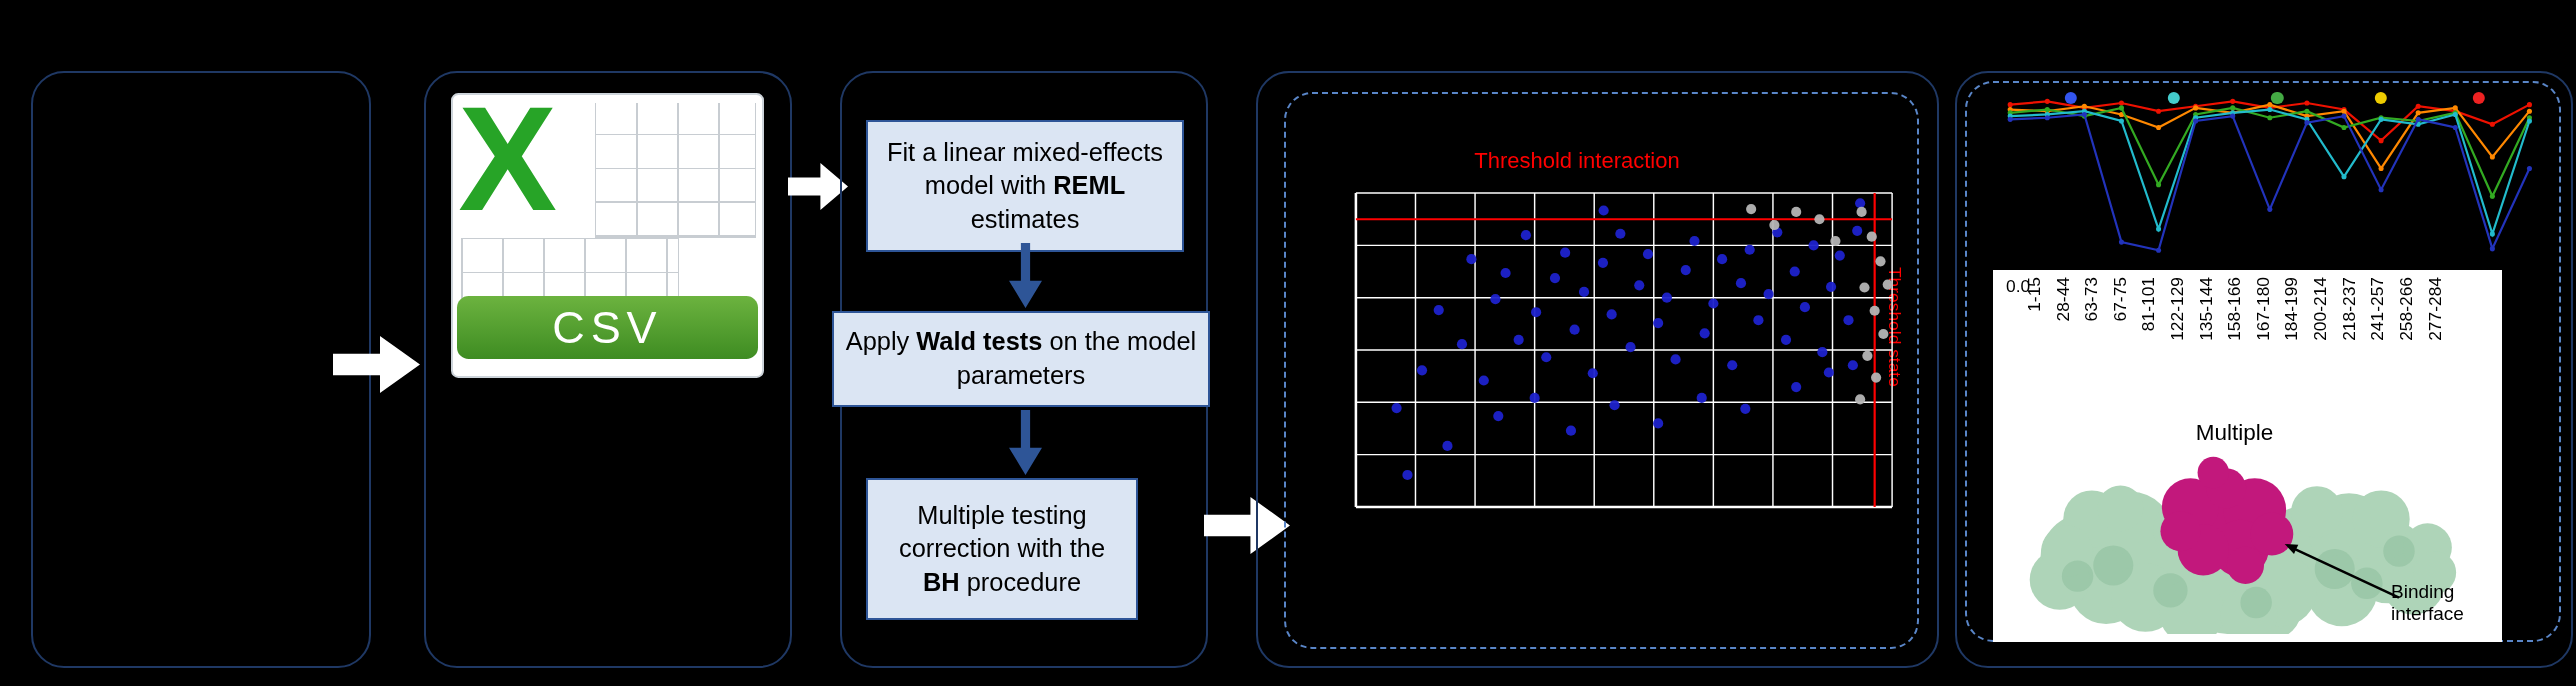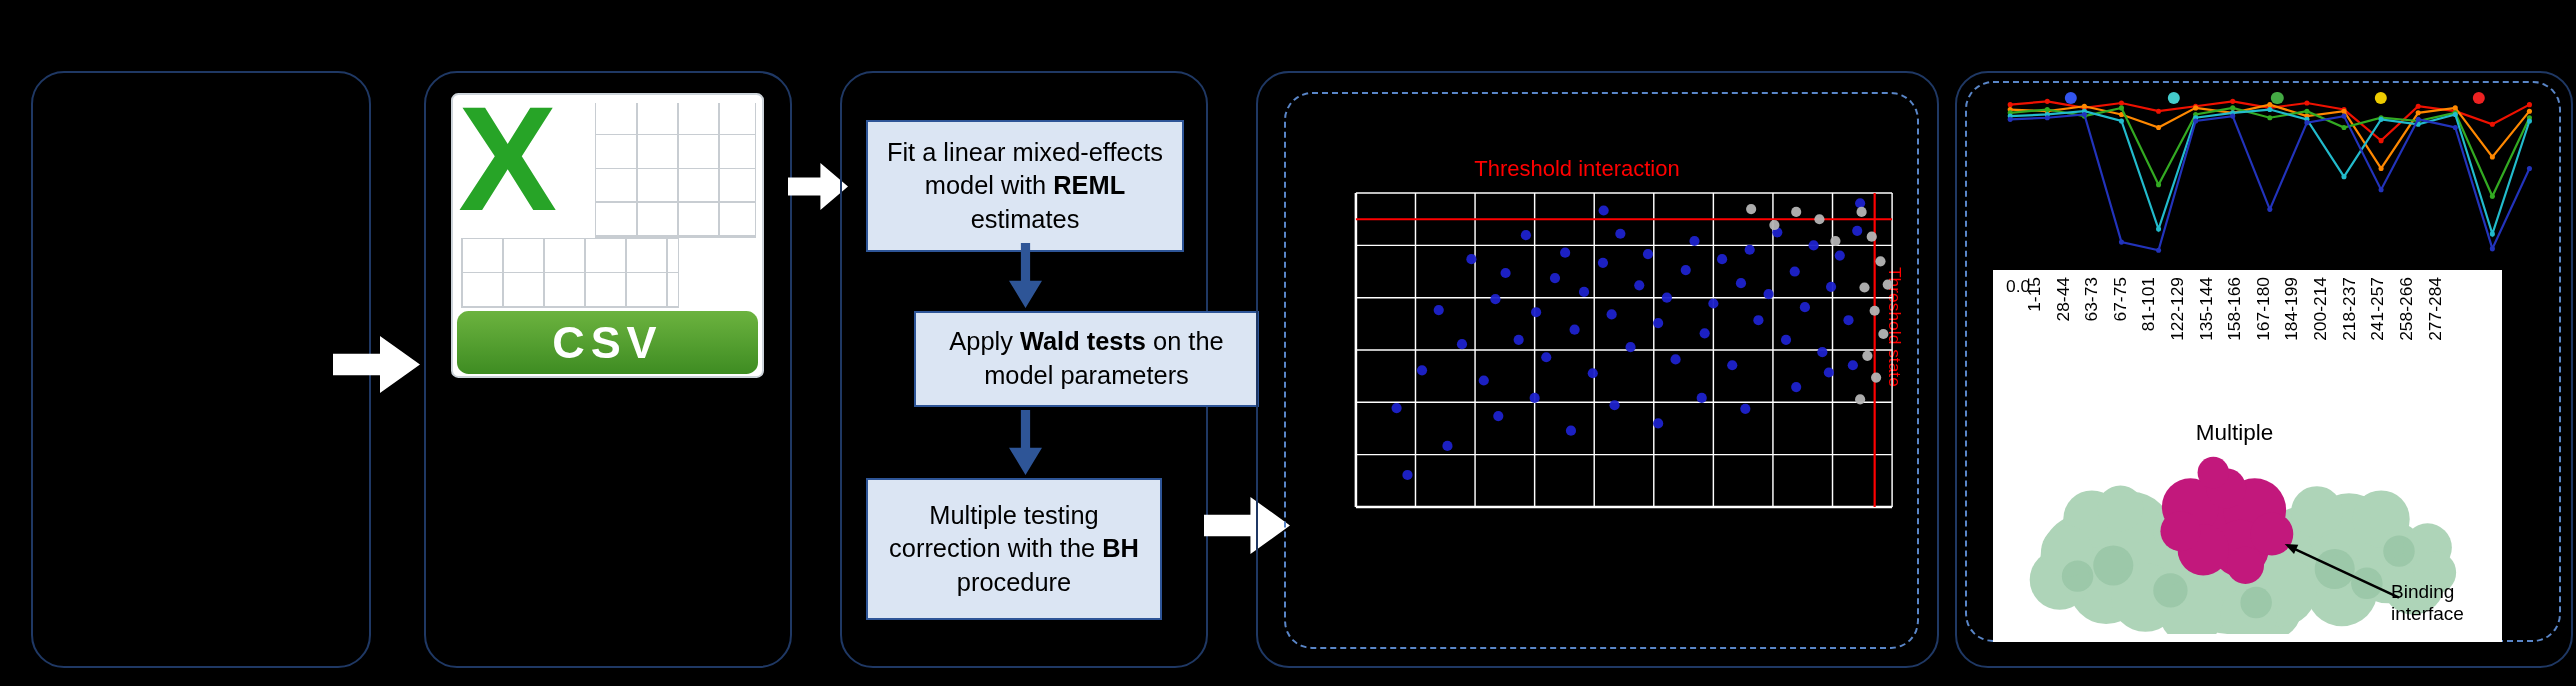--- a/index.html
+++ b/index.html
@@ -15,26 +15,26 @@
   .fbox b{font-weight:bold}
   
   #csv-icon{position:absolute;left:451px;top:93px;width:313px;height:285px}
   #csv-sheet{position:absolute;inset:0;background:#fff;border:2.9px solid #cdd4da;border-radius:7.3px}
   .grid{position:absolute;border-right:1.5px solid #c8cdd2;border-bottom:1.5px solid #c8cdd2;
         background:repeating-linear-gradient(0deg,#c8cdd2 0 1.5px,transparent 1.5px 34px),
                    repeating-linear-gradient(90deg,#c8cdd2 0 1.5px,transparent 1.5px 41px)}
   #grid-right{left:144px;top:10.2px;width:161px;height:135px}
   #grid-left{left:10.2px;top:145px;width:218px;height:70px}
   #xletter{position:absolute;left:7.3px;top:-19px;font-size:148px;font-weight:800;color:#27a427}
-  #csv-banner{position:absolute;left:5.8px;top:218px;width:301px;height:63px;border-radius:11.6px;
-        background:linear-gradient(#6cb33f,#3e8c22);color:#fff;font-size:45px;font-weight:bold;letter-spacing:5.8px;
+  #csv-banner{position:absolute;left:5.8px;top:203px;width:301px;height:63px;border-radius:11.6px;
+        background:linear-gradient(#6cb33f,#3e8c22);color:#fff;font-size:45px;font-weight:normal;letter-spacing:5.8px;
         display:flex;align-items:center;justify-content:center}
   
   #scatter-wrap{position:absolute;left:1353px;top:190px;width:542px;height:320px}
-  #threshold-title{position:absolute;left:1457px;top:156px;width:240px;text-align:center;color:#ff0000;font-size:22px}
+  #threshold-title{position:absolute;left:1457px;top:148px;width:240px;text-align:center;color:#ff0000;font-size:22px}
   #threshold-side{position:absolute;left:1884px;top:267px;color:#ff0000;font-size:17.4px;writing-mode:vertical-rl}
   
   #linechart-wrap{position:absolute;left:2000px;top:86px;width:544px;height:182px}
   .ldot{position:absolute;width:12.4px;height:12.4px;border-radius:50%;top:5.8px;transform:translateX(-50%)}
   #whitebox{position:absolute;left:1993px;top:270px;width:509px;height:372px;background:#fff}
   #ytick{position:absolute;left:13px;top:5.8px;font-size:17.4px;color:#000}
   #peptide-labels{position:absolute;left:32px;top:7.3px;width:419px;height:140px;display:flex;justify-content:space-between;align-items:flex-start}
   .pep{writing-mode:vertical-rl;transform:rotate(180deg);font-size:17.4px;color:#000;line-height:1.05}
   #peptide-axis-label{position:absolute;left:32px;top:150px;width:419px;text-align:center;font-size:22.5px;color:#000}
   #protein-svg{position:absolute;left:5.8px;top:174px;width:500px;height:190px}
@@ -58,25 +58,25 @@
     <div id="csv-banner">CSV</div>
   </div>
 
   <div class="rarrow" style="left:788px;top:163px;width:60px;height:47px"></div>
 
   <div class="panel" style="left:840px;top:71px;width:368px;height:597px"></div>
   <div class="fbox" style="left:866px;top:120px;width:318px;height:132px">
     <div><span>Fit a linear mixed-effects model with </span><b>REML</b><span> estimates</span></div>
   </div>
   <div class="darrow" style="left:1009px;top:243px;width:33px;height:65px"></div>
-  <div class="fbox" style="left:914px;top:311px;width:345px;height:96px">
+  <div class="fbox" style="left:832px;top:311px;width:378px;height:96px">
     <div><span>Apply </span><b>Wald tests</b><span> on the model parameters</span></div>
   </div>
   <div class="darrow" style="left:1009px;top:410px;width:33px;height:65px"></div>
-  <div class="fbox" style="left:866px;top:478px;width:296px;height:142px">
+  <div class="fbox" style="left:866px;top:478px;width:272px;height:142px">
     <div><span>Multiple testing correction with the </span><b>BH</b><span> procedure</span></div>
   </div>
 
   <div class="rarrow" style="left:1204px;top:497px;width:86px;height:57px"></div>
 
   <div class="panel" style="left:1256px;top:71px;width:683px;height:597px"></div>
   <div class="dashed" style="left:1284px;top:92px;width:635px;height:557px"></div>
   <div id="threshold-title">Threshold interaction</div>
   <div id="threshold-side">Threshold state</div>
   <div id="scatter-wrap">

